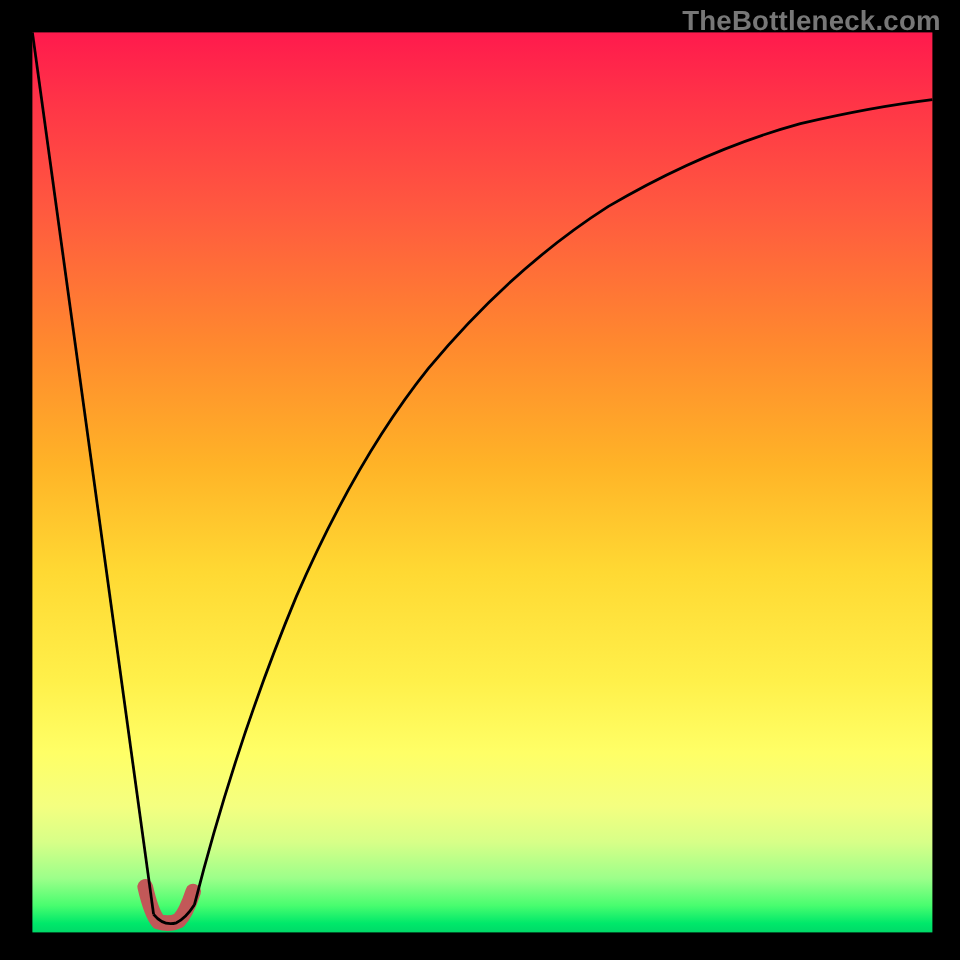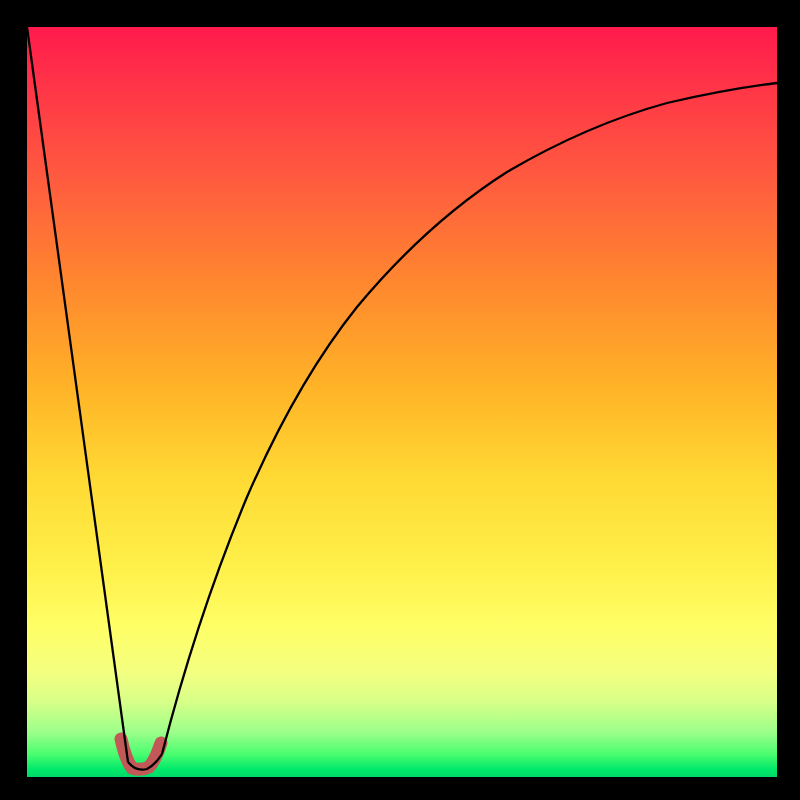--- a/index.html
+++ b/index.html
@@ -61,20 +61,21 @@
     top: 0;
     width: 750px;
     height: 750px;
     overflow: visible;
   }
 </style>
 </head>
 <body>
 
 <div class="frame">
+  <div class="watermark">TheBottleneck.com</div>
 
   <div class="plot-area">
     <svg class="curve" viewBox="0 0 750 750">
 
       <path d="M 94 712
                Q 99 734 105 741
                Q 114 744 122 740
                Q 128 734 134 716" fill="none" stroke="#c25858" stroke-width="13" stroke-linecap="round"></path>
 
       <path d="M 0 0

